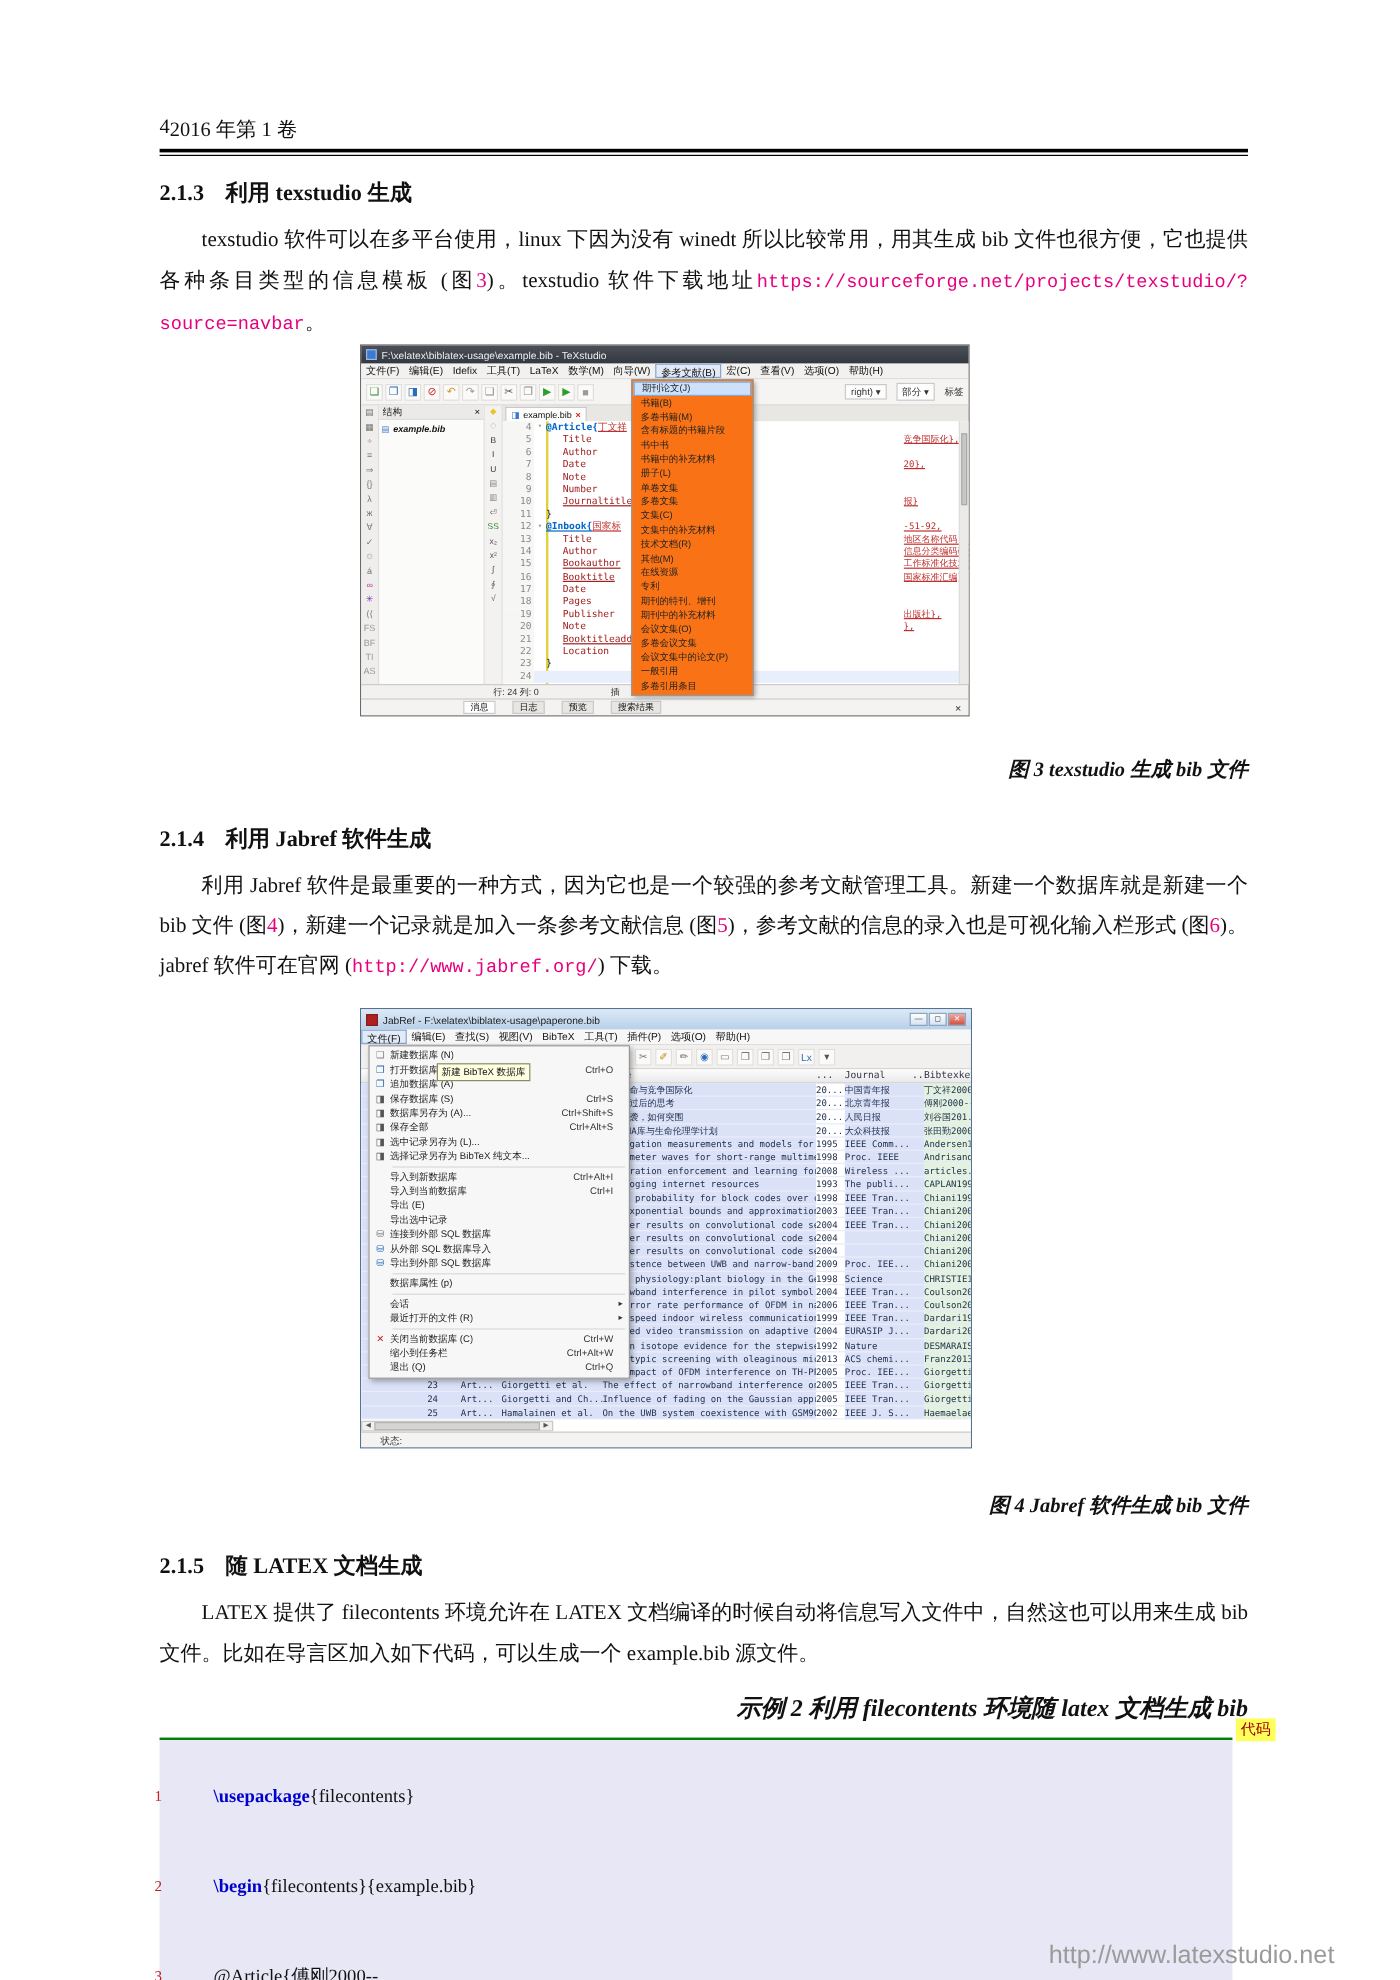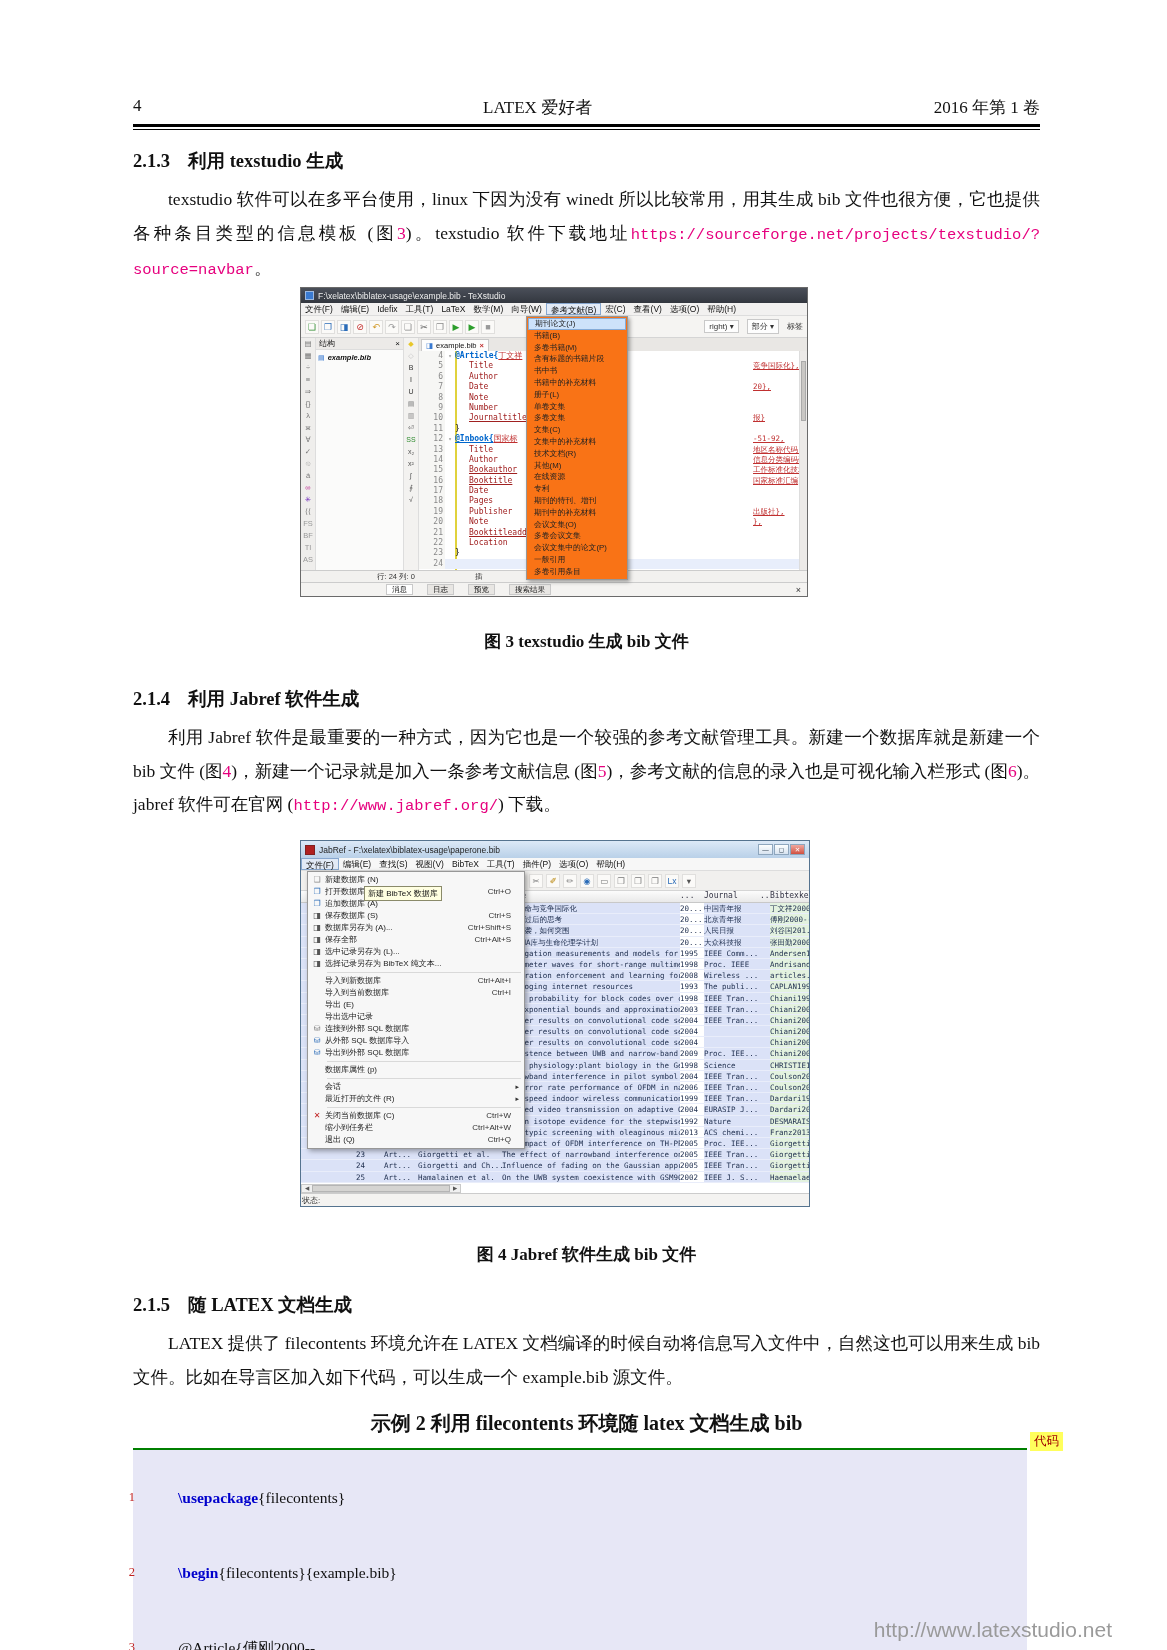--- a/index.html
+++ b/index.html
@@ -11,21 +11,21 @@
   .doc-header .hr{text-align:right;}
   .rule-thick{position:absolute;left:133px;width:907px;top:124px;height:2.5px;background:#000;}
   .rule-thin{position:absolute;left:133px;width:907px;top:129px;height:1px;background:#000;}
   
   .sec-h{position:absolute;left:133px;font-size:18.5px;font-weight:bold;}
   .sec-h .num{margin-right:18px;}
   .para{position:absolute;left:133px;width:907px;font-size:17.5px;line-height:33.5px;
         text-align:justify;text-indent:35px;}
   .mag{color:#e6007e;}
   .mono-link{font-family:"Liberation Mono","DejaVu Sans Mono",monospace;font-size:15.5px;}
-  .fig-cap{position:absolute;left:133px;width:907px;text-align:center;font-size:17px;font-weight:bold;}
+  .fig-cap{position:absolute;left:133px;width:907px;text-align:right;font-size:17px;font-weight:bold;font-style:italic;}
   
   .codeblock{position:absolute;left:133px;top:1448px;width:880px;background:#e7e7f6;
              border-top:2.5px solid #007f00;padding:10px 0 12px 14px;}
   .code-line{position:relative;line-height:25px;font-size:15.5px;white-space:pre-wrap;}
   .code-ln{position:absolute;left:-36px;width:24px;text-align:right;color:#c02020;font-size:12.5px;}
   .code-kw{color:#0000cc;font-weight:bold;}
   .code-badge{position:absolute;right:-36px;top:-18px;background:#ffff5c;color:#a00000;
               font-size:12.5px;padding:1px 4px;font-family:"Liberation Sans",sans-serif;}
   .watermark{position:absolute;right:55px;top:1618px;color:#9a9a9a;font-size:21px;
              font-family:"Liberation Sans","DejaVu Sans",sans-serif;}
@@ -80,21 +80,21 @@
   .ts-code .kw.u{text-decoration:underline;}
   .ts-code .lnk{color:#c03030;text-decoration:underline;}
   .ts-code .fld{color:#a02020;padding-left:14px;}
   .ts-code .fld:empty{padding-left:0;}
   .ts-code .fld.u{text-decoration:underline;}
   .rfrag{position:absolute;left:334px;color:#c03030;text-decoration:underline;white-space:nowrap;
          max-width:168px;overflow:hidden;font-size:7.5px;}
   .ts-vscroll{position:absolute;right:0;top:13px;bottom:0;width:8px;background:#eceae8;border-left:1px solid #ddd;}
   .ts-vthumb{margin:10px 1px;height:60px;background:#c9c7c4;border:1px solid #aaa;}
   .ts-status{height:12px;border-top:1px solid #ccc;background:#f2f1ef;font-size:7.5px;color:#333;
-             display:flex;align-items:center;padding-left:76px;gap:60px;}
+             display:flex;align-items:center;padding-left:110px;gap:60px;}
   .ts-bottom{height:14px;background:#f4f3f1;border-top:1px solid #ccc;display:flex;align-items:center;
              padding-left:85px;gap:2px;font-size:7.5px;}
   .ts-btab{border:1px solid #c9c9c9;background:#e8e6e3;padding:0 5px;height:11px;line-height:10px;}
   .ts-btab.active{background:#fff;}
   .ts-bx{margin-left:auto;margin-right:6px;font-size:9px;color:#333;}
   .ts-menu{position:absolute;left:225px;top:28px;width:102px;background:#f97316;border:1px solid #979797;
            box-shadow:2px 2px 4px rgba(0,0,0,.35);z-index:5;padding:1px;}
   .ts-mi{height:11.8px;line-height:11.8px;font-size:7.8px;padding-left:6px;white-space:nowrap;overflow:hidden;color:#222;}
   .ts-mi.hl{background:#cde2fa;border:1px solid #84abd8;height:11.8px;line-height:9.8px;}
   
@@ -131,41 +131,40 @@
   .c-journal{width:56px;}
   .c-dots{width:10px;}
   .c-key{flex:1 1 auto !important;background:#e3f2df;}
   .jr-thead .c-year,.jr-thead .c-key{background:transparent;}
   .jr-hscroll{height:10px;display:flex;align-items:center;background:#fff;}
   .jr-hbar{width:160px;height:9px;background:#f0f0f0;border:1px solid #c9c9c9;display:flex;
            font-size:5.5px;color:#555;align-items:center;}
   .jr-hbar .ar{width:10px;text-align:center;}
   .jr-hthumb{flex:1;background:#d5d4d2;border:1px solid #b5b5b5;height:7px;}
   .jr-status{height:13px;border-top:1px solid #ccc;background:#f4f3f1;font-size:8px;color:#333;
-             display:flex;align-items:center;padding-left:1px;}
+             display:flex;align-items:center;padding-left:16px;}
   .jr-menu{position:absolute;left:6px;top:30px;width:218px;background:#f7f7f7;border:1px solid #979797;
            box-shadow:2px 2px 5px rgba(0,0,0,.35);z-index:5;padding:2px 1px;}
   .jr-mi{display:flex;align-items:center;height:12px;line-height:12px;font-size:8px;color:#222;}
   .jr-mi-icon{width:16px;text-align:center;font-size:8px;color:#666;flex:0 0 auto;}
   .jr-mi-label{white-space:nowrap;overflow:hidden;}
   .jr-mi-short{margin-left:auto;padding-right:8px;color:#333;white-space:nowrap;}
   .jr-mi-arrow{padding-right:4px;font-size:7px;color:#333;}
   .jr-mi.sep{height:5px;}
   .jr-mi.sep::after{content:"";flex:1;height:1px;background:#d9d9d9;margin:0 2px 0 18px;}
   .jr-tooltip{position:absolute;left:56px;top:14px;background:#ffffe1;border:1px solid #8a8a6a;
               font-size:8px;padding:1px 3px;z-index:6;white-space:nowrap;}
 </style>
 </head>
 <body>
 
 <div class="page">
 
   <div class="doc-header">
     <div>4</div>
-    <div class="hc">LATEX 爱好者</div>
     <div class="hr">2016 年第 1 卷</div>
   </div>
   <div class="rule-thick"></div>
   <div class="rule-thin"></div>
 
   <div class="sec-h" style="top:148px">
     <span class="num">2.1.3</span><span>利用 texstudio 生成</span>
   </div>
   <div class="para" style="top:183px">
     <span>texstudio 软件可以在多平台使用，linux 下因为没有 winedt 所以比较常用，用其生成 bib 文件也很方便，它也提供各种条目类型的信息模板 (图</span><span class="mag">3</span><span>)。texstudio 软件下载地址</span><span class="mag mono-link">https://sourceforge.net/projects/texstudio/?source=navbar</span><span>。</span>

